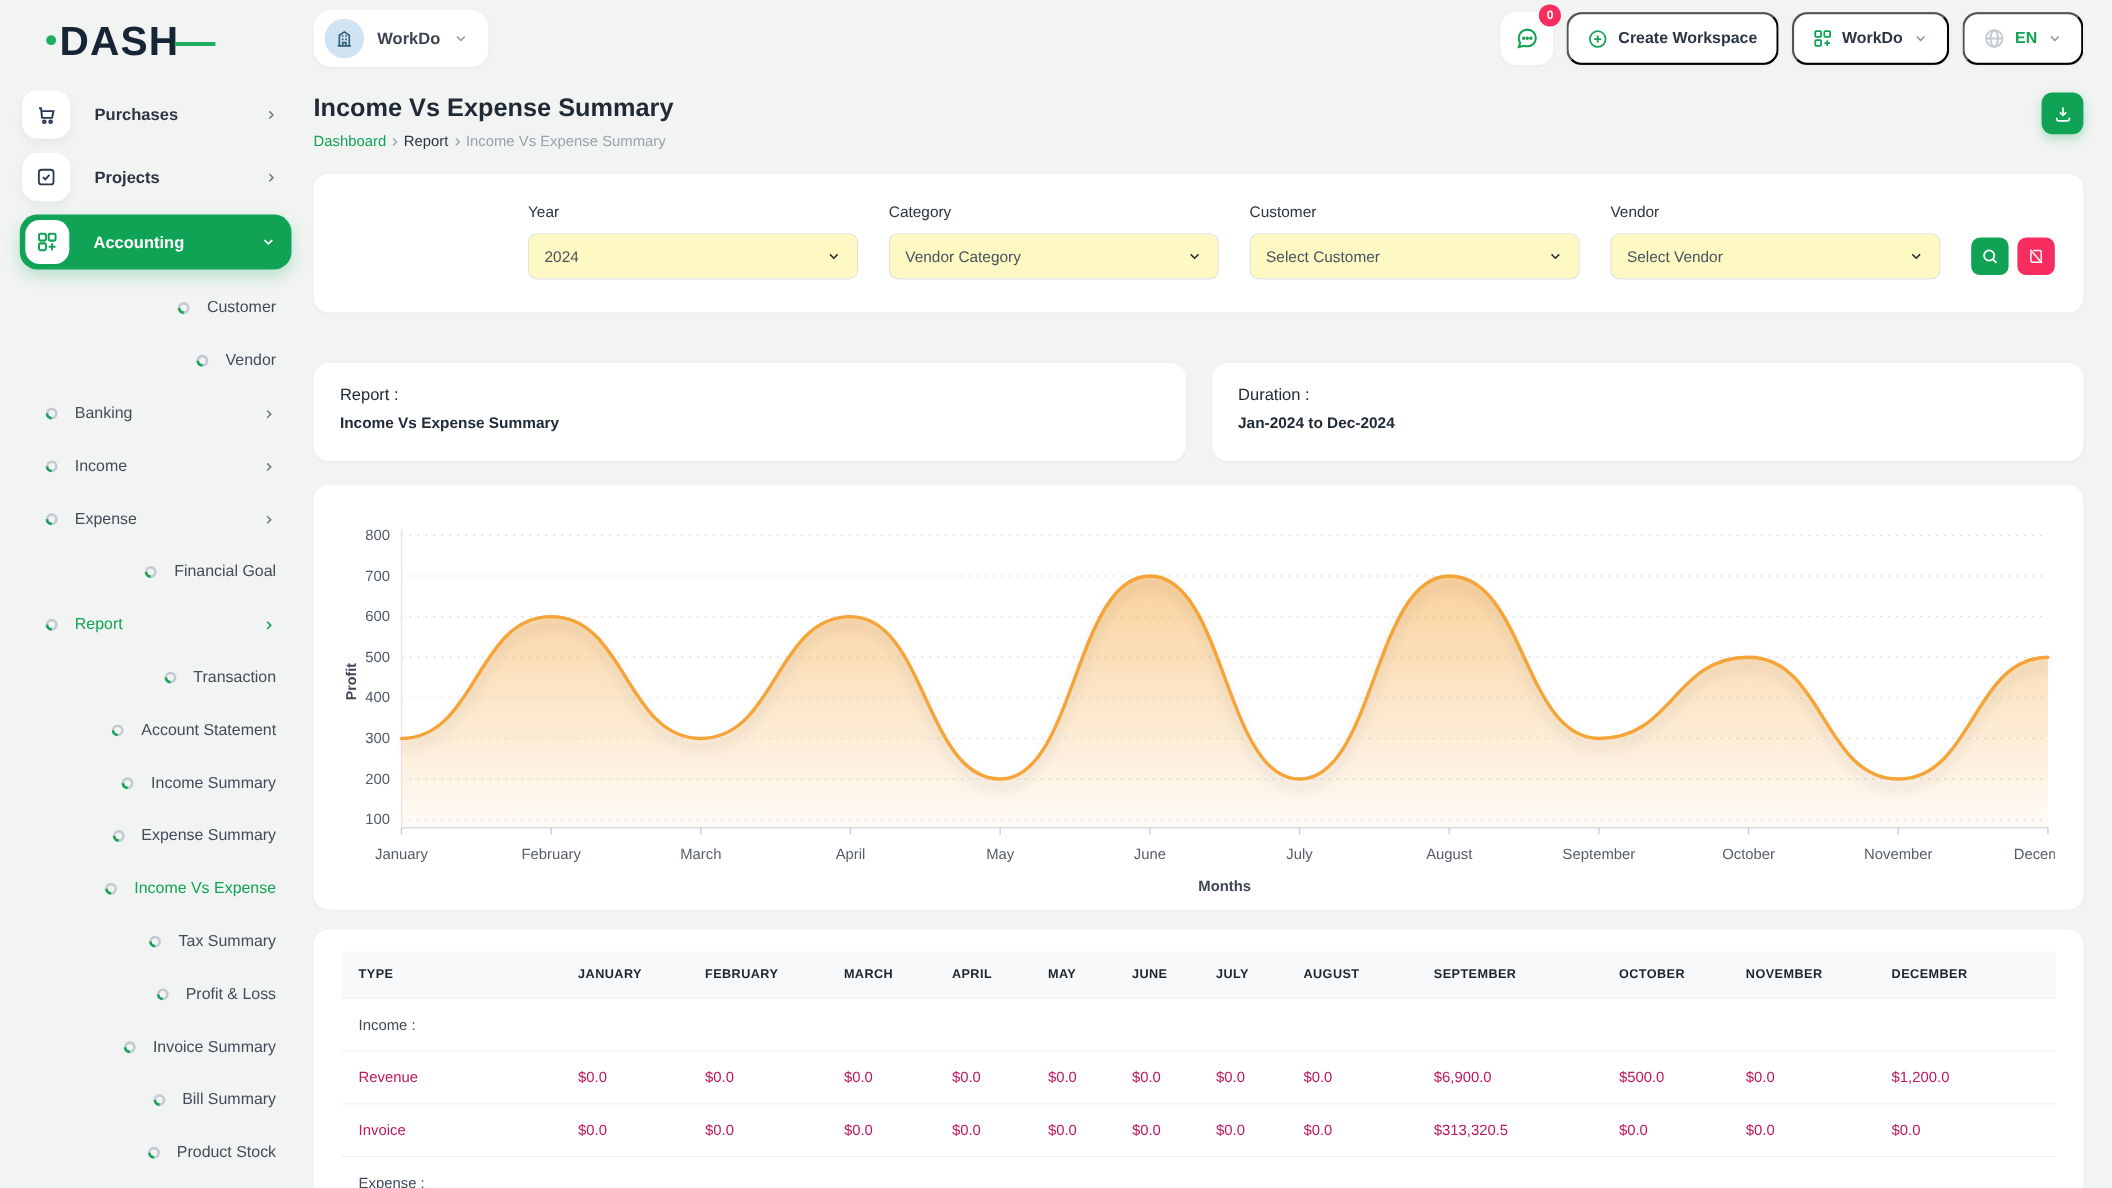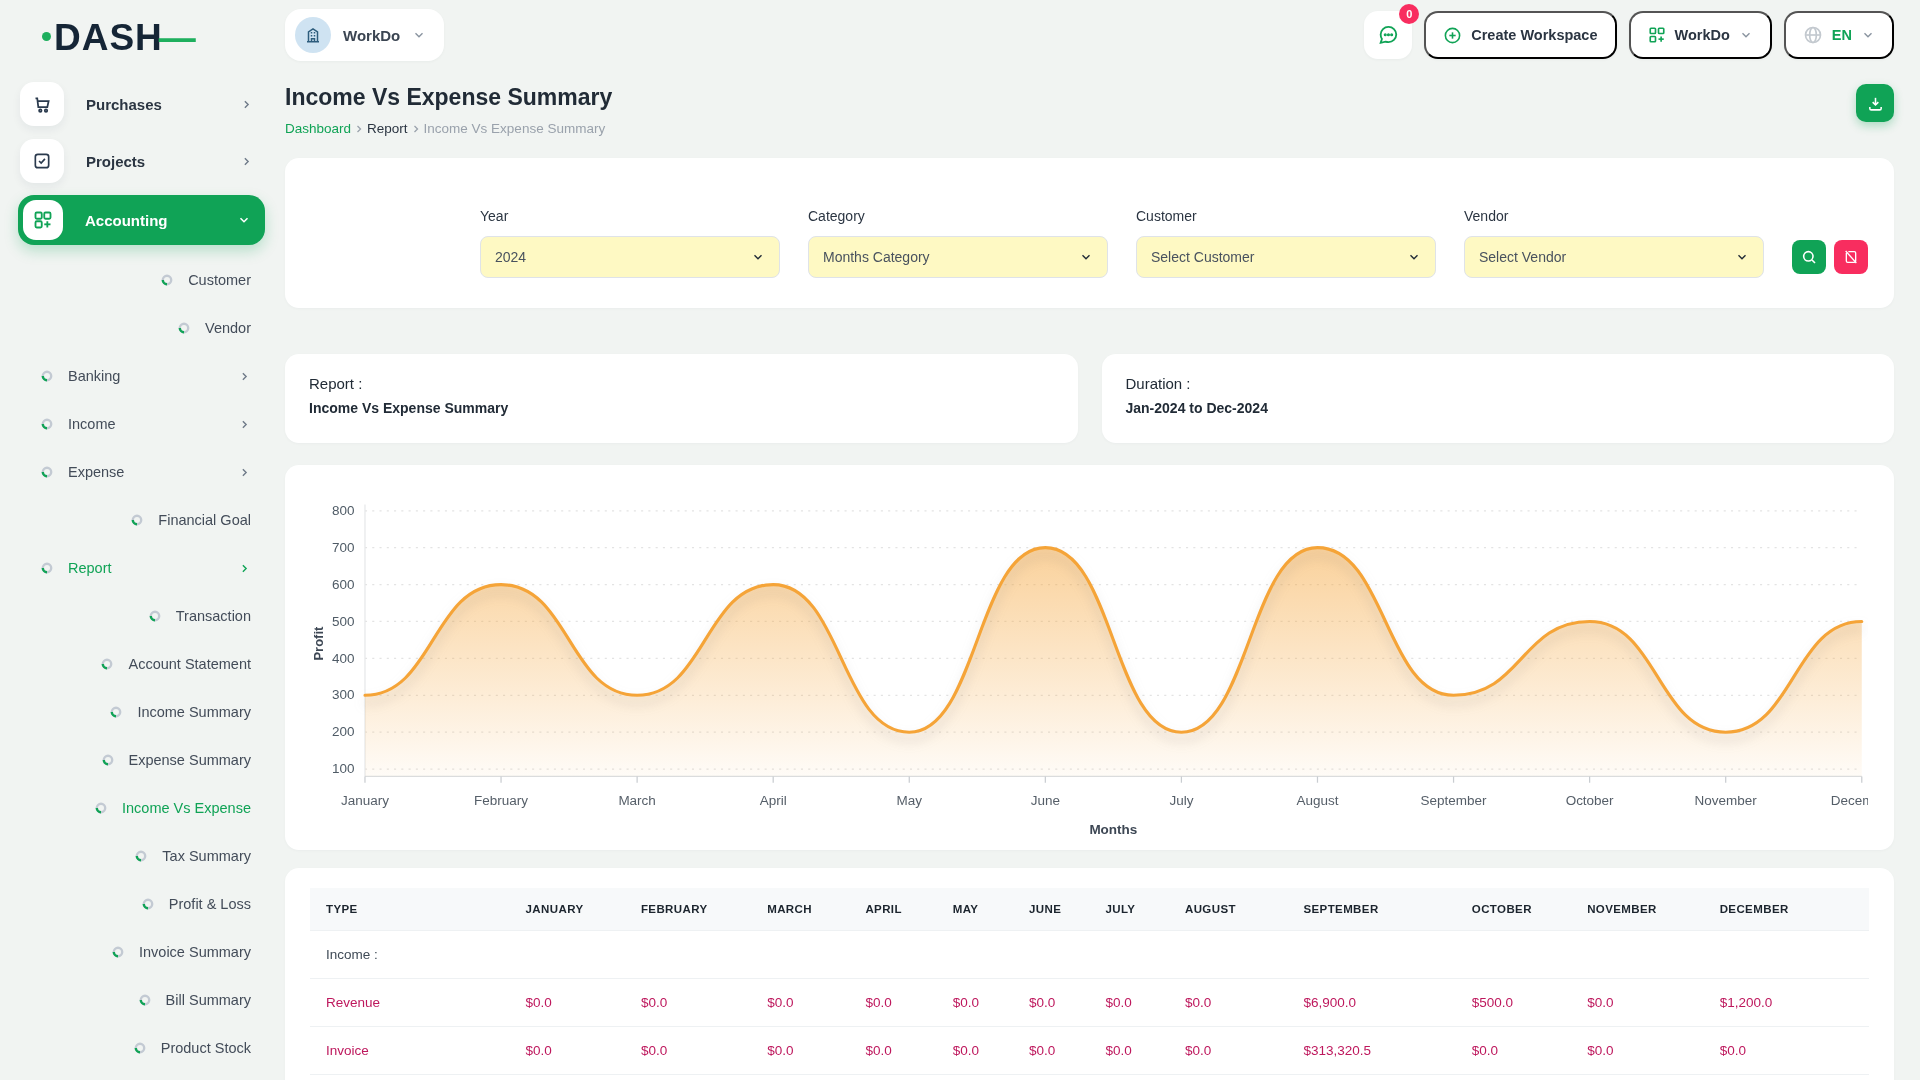--- a/index.html
+++ b/index.html
@@ -61,21 +61,21 @@
   .bc-cur { color:#9aa2ac; }
   .bc-sep { color:#9aa2ac; display:flex; }
   .dl-btn { margin-left:auto; width:38px; height:38px; border-radius:10px; background:#10A356; color:#fff; border:none;
             display:flex; align-items:center; justify-content:center; cursor:pointer; box-shadow:0 4px 10px rgba(16,163,86,.3); }
 
   
   .card { background:#fff; border-radius:14px; box-shadow:0 1px 3px rgba(20,40,60,.03); }
 
   .filter-card { padding:26px 26px 30px 195px; margin-bottom:46px; display:flex; align-items:flex-end; gap:28px; }
   .f-field { width:300px; }
-  .f-label { font-size:14px; color:#2b3542; margin-bottom:12px;margin-top:24px; }
+  .f-label { font-size:14px; color:#2b3542; margin-bottom:12px; }
   .f-select { height:42px; border:1px solid #dfe3e8; border-radius:8px; background:#fef9c3; display:flex; align-items:center;
               padding:0 14px; font-size:14px; color:#49525e; cursor:pointer; }
   .f-select .chev { margin-left:auto; color:#212b36; display:flex; }
   .f-actions { margin-left:auto; display:flex; gap:8px; padding-bottom:4px; }
   .sq-btn { width:34px; height:34px; border-radius:8px; border:none; color:#fff; display:flex; align-items:center; justify-content:center; cursor:pointer; }
   .sq-btn.green { background:#10A356; }
   .sq-btn.pink { background:#F82D5F; }
 
   .summary-row { display:flex; gap:24px; margin-bottom:22px; }
   .summary-card { flex:1; padding:21px 24px 27px; }
@@ -440,21 +440,21 @@
               <span class="chev">
                 <svg width="14" height="14" viewBox="0 0 24 24" fill="none" stroke="currentColor" stroke-width="2.4">
                   <polyline points="6 9 12 15 18 9"></polyline>
                 </svg>
               </span>
             </div>
           </div>
           <div class="f-field">
             <div class="f-label">Category</div>
             <div class="f-select">
-              <span>Months Category</span>
+              <span>Vendor Category</span>
               <span class="chev">
                 <svg width="14" height="14" viewBox="0 0 24 24" fill="none" stroke="currentColor" stroke-width="2.4">
                   <polyline points="6 9 12 15 18 9"></polyline>
                 </svg>
               </span>
             </div>
           </div>
           <div class="f-field">
             <div class="f-label">Customer</div>
             <div class="f-select">

